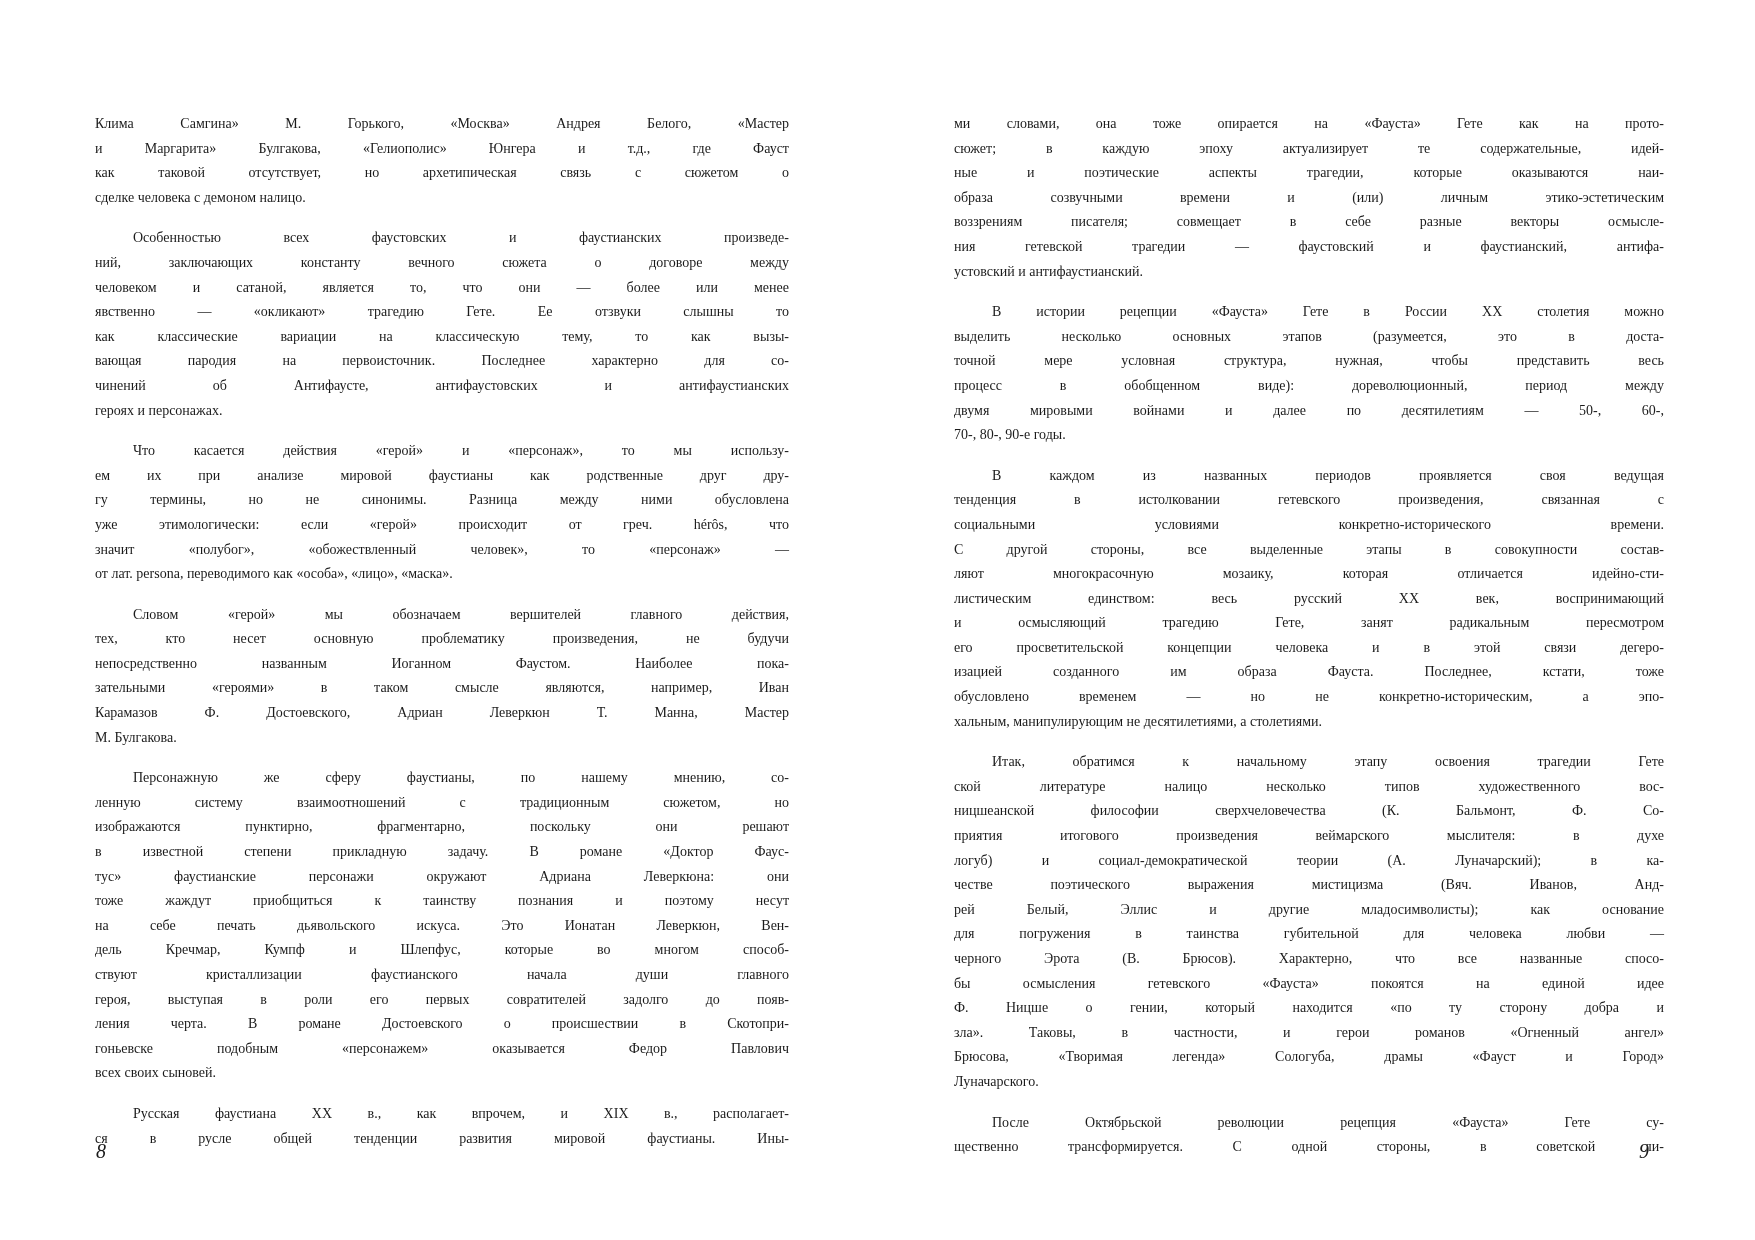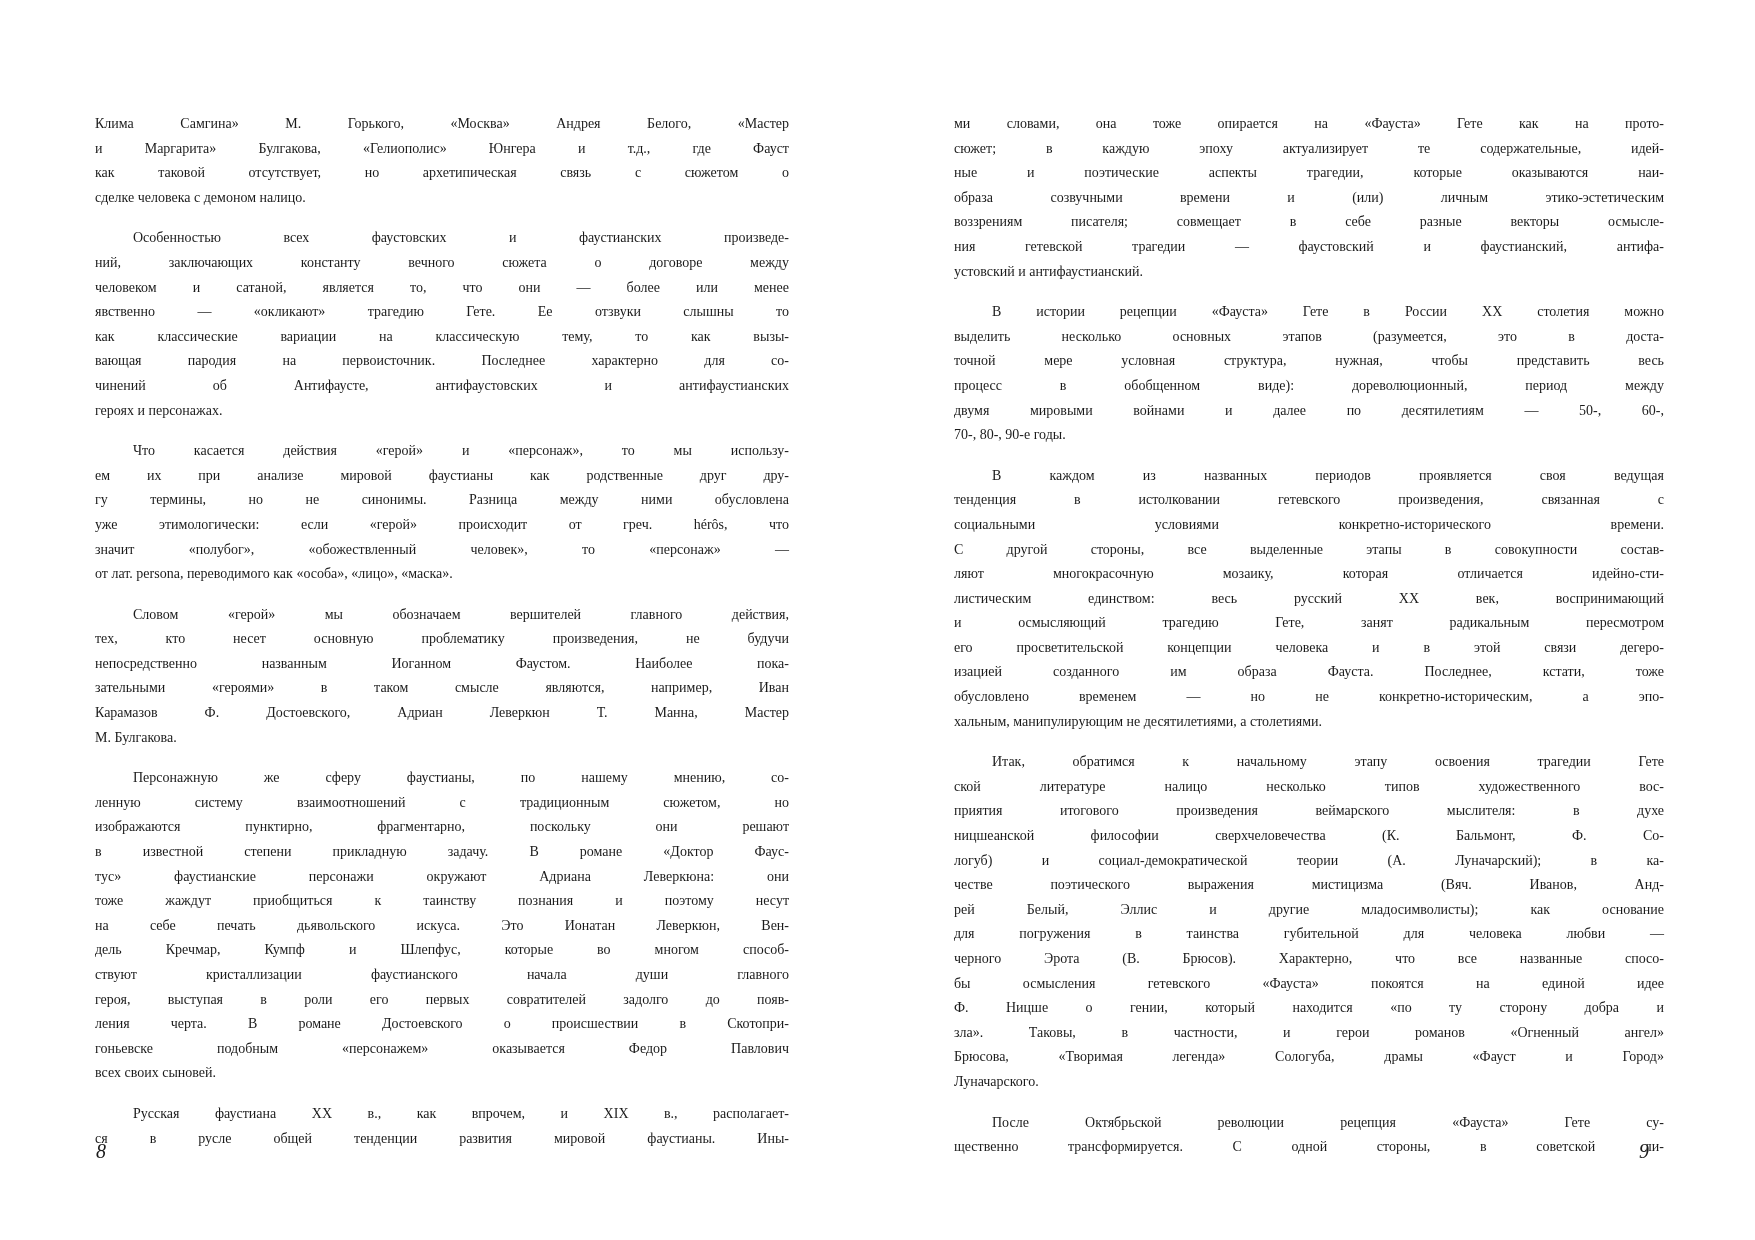--- a/index.html
+++ b/index.html
@@ -114,22 +114,22 @@
         <div class="line">С другой стороны, все выделенные этапы в совокупности состав-</div>
         <div class="line">ляют многокрасочную мозаику, которая отличается идейно-сти-</div>
         <div class="line">листическим единством: весь русский XX век, воспринимающий</div>
         <div class="line">и осмысляющий трагедию Гете, занят радикальным пересмотром</div>
         <div class="line">его просветительской концепции человека и в этой связи дегеро-</div>
         <div class="line">изацией созданного им образа Фауста. Последнее, кстати, тоже</div>
         <div class="line">обусловлено временем — но не конкретно-историческим, а эпо-</div>
         <div class="line para-end">хальным, манипулирующим не десятилетиями, а столетиями.</div>
         <div class="line indent">Итак, обратимся к начальному этапу освоения трагедии Гете</div>
         <div class="line">ской литературе налицо несколько типов художественного вос-</div>
+        <div class="line">ницшеанской философии сверхчеловечества (К. Бальмонт, Ф. Со-</div>
         <div class="line">приятия итогового произведения веймарского мыслителя: в духе</div>
-        <div class="line">ницшеанской философии сверхчеловечества (К. Бальмонт, Ф. Со-</div>
         <div class="line">логуб) и социал-демократической теории (А. Луначарский); в ка-</div>
         <div class="line">честве поэтического выражения мистицизма (Вяч. Иванов, Анд-</div>
         <div class="line">рей Белый, Эллис и другие младосимволисты); как основание</div>
         <div class="line">для погружения в таинства губительной для человека любви —</div>
         <div class="line">черного Эрота (В. Брюсов). Характерно, что все названные спосо-</div>
         <div class="line">бы осмысления гетевского «Фауста» покоятся на единой идее</div>
         <div class="line">Ф. Ницше о гении, который находится «по ту сторону добра и</div>
         <div class="line">зла». Таковы, в частности, и герои романов «Огненный ангел»</div>
         <div class="line">Брюсова, «Творимая легенда» Сологуба, драмы «Фауст и Город»</div>
         <div class="line para-end">Луначарского.</div>

